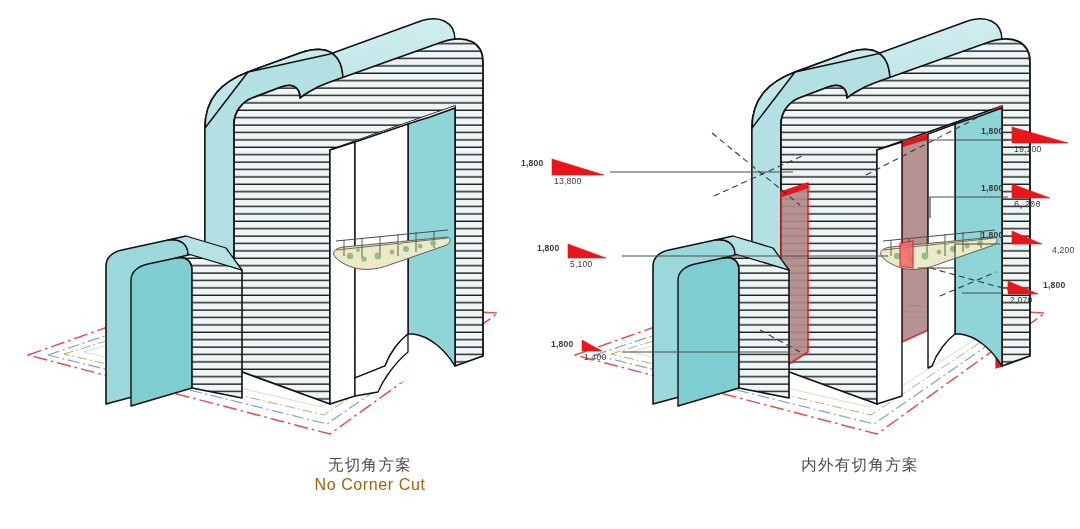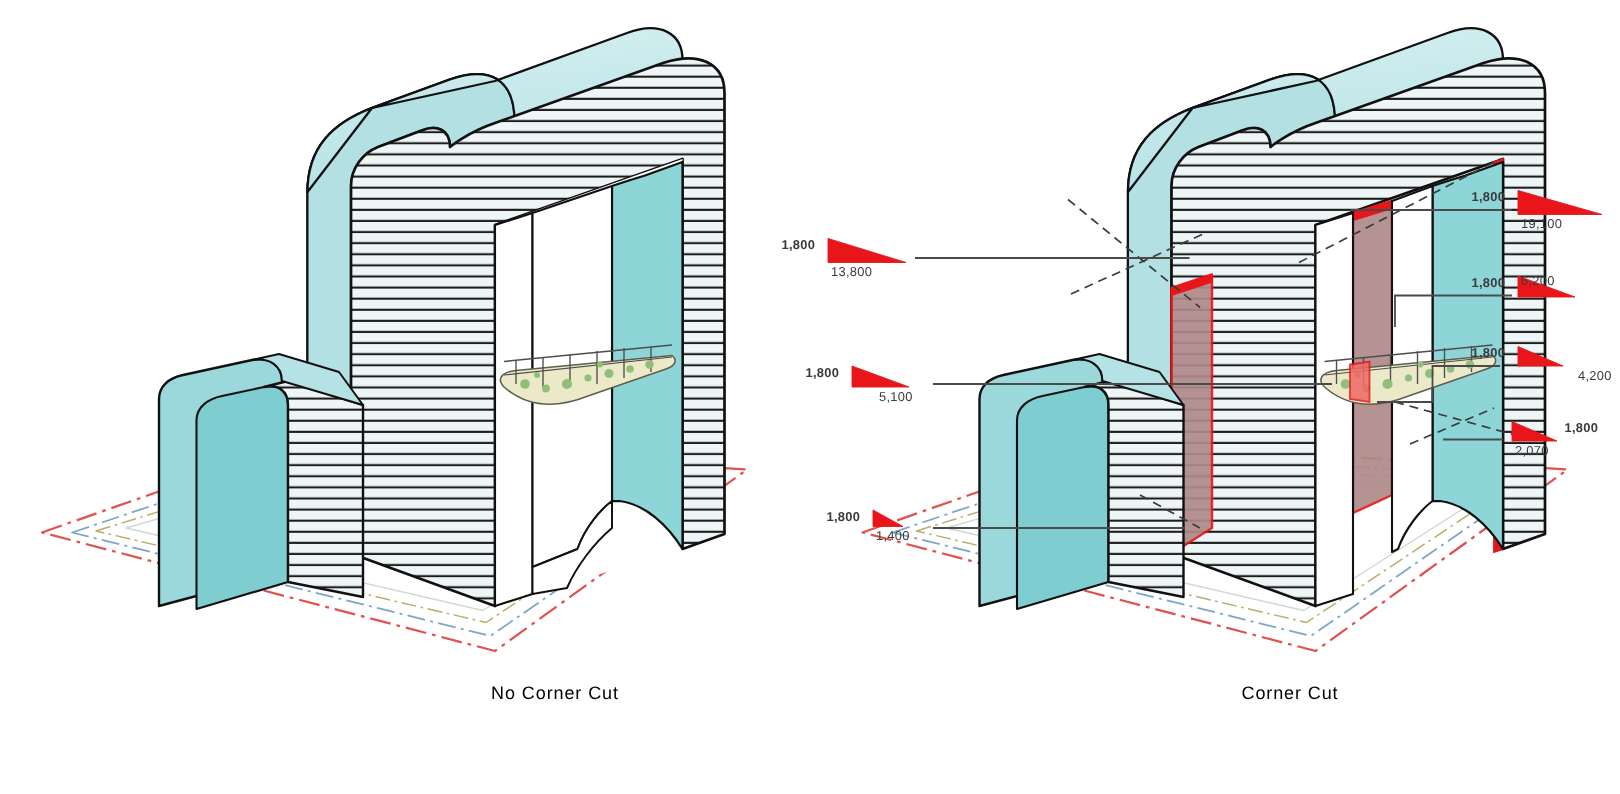--- a/index.html
+++ b/index.html
@@ -15,21 +15,21 @@
   svg#scene{position:absolute;left:0;top:0;width:1080px;height:529px;}
 
   .caption{
     position:absolute;
     text-align:center;
     color:#4a4a4a;
     line-height:1.28;
     user-select:none;
   }
   .caption .cn{font-size:15.5px;letter-spacing:1.3px;display:block;color:#4d4d4d;}
-  .caption .en{font-size:12px;letter-spacing:0.6px;display:block;color:#000000;}
+  .caption .en{font-size:16px;letter-spacing:0.6px;display:block;color:#a16207;}
   #caption-left{left:255px;top:455px;width:230px;}
   #caption-right{left:745px;top:455px;width:230px;}
 
   .dim-label{
     position:absolute;
     font-size:8.6px;
     color:#3b3b3b;
     white-space:nowrap;
     letter-spacing:.2px;
     user-select:none;
@@ -290,37 +290,38 @@
         <path d="M 568 244 L 568 258 L 606 258 Z" fill="#e8161a" stroke="#e8161a" stroke-width="0.6"></path>
         <path d="M 582 340 L 582 351 L 602 351 Z" fill="#e8161a" stroke="#e8161a" stroke-width="0.6"></path>
         <path d="M 1012 127 L 1012 143 L 1068 143 Z" fill="#e8161a" stroke="#e8161a" stroke-width="0.6"></path>
         <path d="M 1012 184 L 1012 198 L 1050 198 Z" fill="#e8161a" stroke="#e8161a" stroke-width="0.6"></path>
         <path d="M 1012 231 L 1012 244 L 1042 244 Z" fill="#e8161a" stroke="#e8161a" stroke-width="0.6"></path>
         <path d="M 1008 281 L 1008 294 L 1038 294 Z" fill="#e8161a" stroke="#e8161a" stroke-width="0.6"></path>
       </g>
   </svg>
 
   <div class="caption" id="caption-left">
+    <span class="cn">无切角方案</span>
     <span class="en">No Corner Cut</span>
   </div>
 
   <div class="caption" id="caption-right">
-    <span class="en">Corner Cut</span>
+    <span class="cn">内外有切角方案</span>
   </div>
 
   <div id="label-layer">
       <div class="dim-label dim-top" style="left: 521px; top: 158px;">1,800</div>
       <div class="dim-label dim-bot" style="left: 554px; top: 176px;">13,800</div>
       <div class="dim-label dim-top" style="left: 537px; top: 243px;">1,800</div>
-      <div class="dim-label dim-bot" style="left: 586px; top: 259px;">5,100</div>
+      <div class="dim-label dim-bot" style="left: 570px; top: 259px;">5,100</div>
       <div class="dim-label dim-top" style="left: 551px; top: 339px;">1,800</div>
       <div class="dim-label dim-bot" style="left: 584px; top: 352px;">1,400</div>
       <div class="dim-label dim-top" style="left: 981px; top: 126px;">1,800</div>
       <div class="dim-label dim-bot" style="left: 1014px; top: 144px;">19,100</div>
       <div class="dim-label dim-top" style="left: 981px; top: 183px;">1,800</div>
-      <div class="dim-label dim-bot" style="left: 1014px; top: 182px;">6,200</div>
+      <div class="dim-label dim-bot" style="left: 1014px; top: 200px; font-family: Liberation Mono, monospace;">6,200</div>
       <div class="dim-label dim-top" style="left: 981px; top: 230px;">1,800</div>
       <div class="dim-label dim-bot" style="left: 1052px; top: 245px;">4,200</div>
       <div class="dim-label dim-top" style="left: 1043px; top: 280px;">1,800</div>
       <div class="dim-label dim-bot" style="left: 1010px; top: 295px;">2,070</div>
     </div>
 
 </div>
 
 </body></html>

